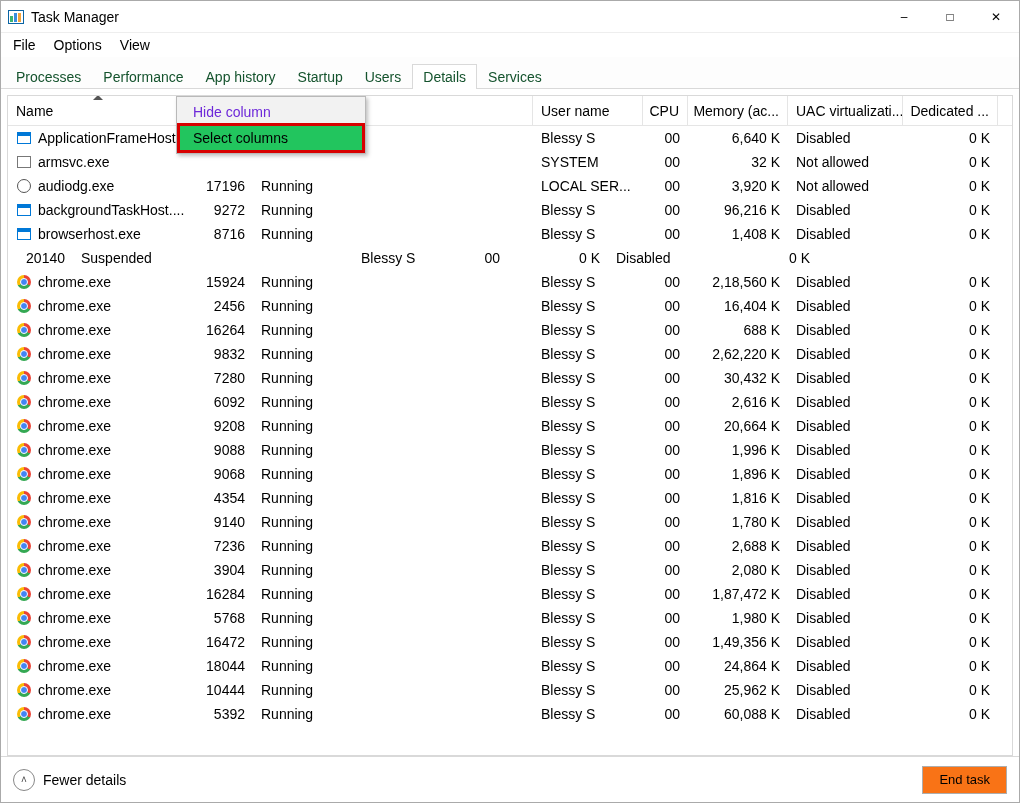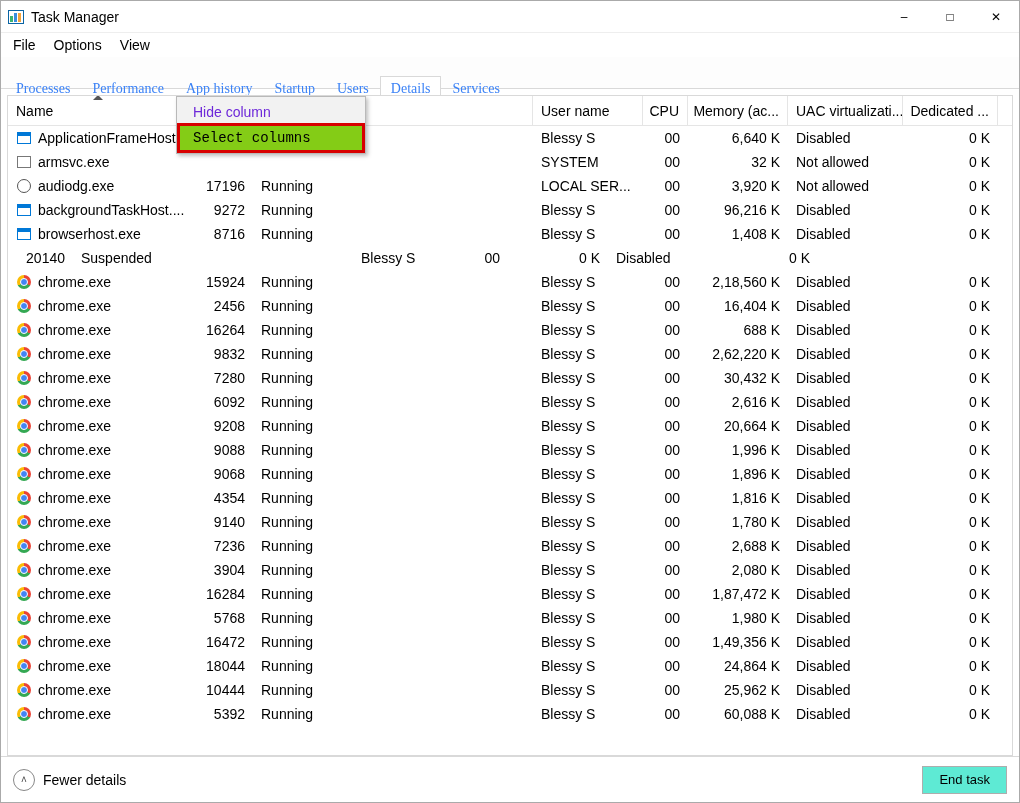--- a/index.html
+++ b/index.html
@@ -58,23 +58,22 @@
     padding:6px 4px 0 4px;
     border-bottom:1px solid #d9d9d9;
     background:#fdfdfd;
   }
   .tab {
     padding:4px 10px;
     border:1px solid transparent;
     border-bottom:none;
     margin-right:0;
     position:relative;
-    top:13px;
-    color:#3b82f6;
-    font-family:Liberation Serif, serif;
+    top:1px;
+    color:#14532d;
   }
   .tab.active {
     border-color:#d9d9d9;
     background:#fff;
   }
 
   
   .main {
     flex:1;
     display:flex;
@@ -171,24 +170,23 @@
     box-shadow:2px 2px 4px rgba(0,0,0,0.25);
     padding:2px;
     z-index:10;
   }
   .context-item {
     padding:5px 14px;
     font-size:14px;
   }
   .context-item.disabled { color:#6d28d9; }
   .context-item.highlight {
-    background:#84cc16;
+    background:#22c55e;
     outline:3px solid #d80000;
     outline-offset:-1px;
-    font-family:Liberation Mono, monospace;
   }
 
   
   .bottom {
     height:46px;
     border-top:1px solid #d9d9d9;
     display:flex;
     align-items:center;
     padding:0 12px;
     gap:8px;
@@ -198,21 +196,21 @@
     border:1px solid #888;
     border-radius:50%;
     display:flex;align-items:center;justify-content:center;
     font-size:10px;color:#444;
   }
   .bottom .spacer{flex:1;}
   .end-btn {
     height:28px;
     padding:0 16px;
     border:1px solid #adadad;
-    background:#5eead4;
+    background:#f97316;
     font-size:13px;
     display:flex;align-items:center;
   }
 
   
   .ico-window {
     width:14px;height:12px;border:1px solid #0078d7;position:relative;background:#fff;
   }
   .ico-window::before{content:"";position:absolute;top:0;left:0;right:0;height:3px;background:#0078d7;}
   .ico-blank {

